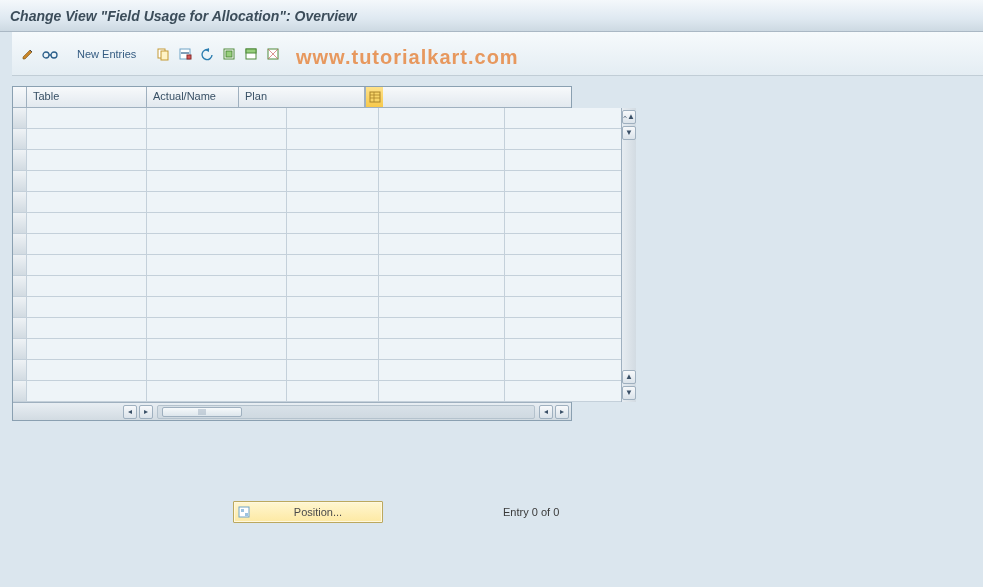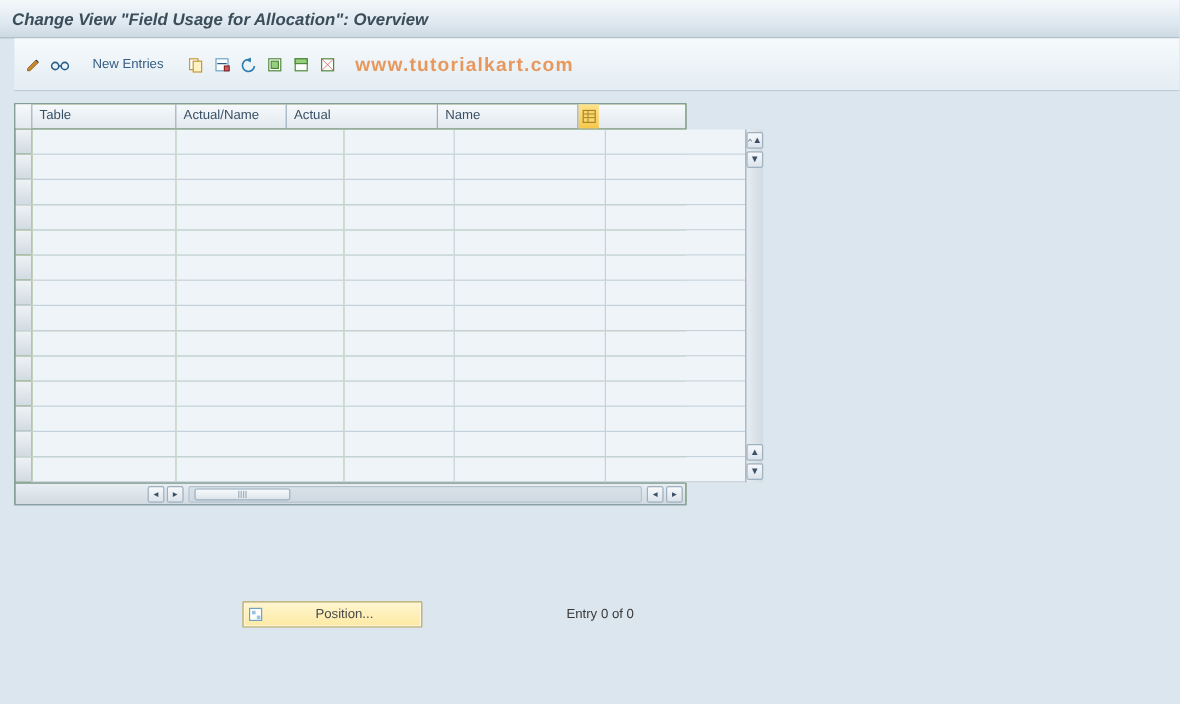--- a/index.html
+++ b/index.html
@@ -50,21 +50,21 @@
     border: 1px solid transparent;
   }
   .tb-sep { width: 6px; }
   .content {
     padding: 10px 12px;
     height: calc(100% - 60px);
     position: relative;
   }
   .table-frame {
     border: 1px solid #8aa0b1;
-    background: #4d7c0f;
+    background: #6d28d9;
     width: 560px;
     position: relative;
   }
   .grid-head {
     display: flex;
     background: linear-gradient(#f7f9fb, #e2e9ef);
     border-bottom: 1px solid #9fb0bf;
   }
   .rowsel-head {
     width: 14px; border-right: 1px solid #9fb0bf;
@@ -138,32 +138,33 @@
     gap: 120px;
   }
   .position-btn {
     width: 150px; height: 22px;
     background: linear-gradient(#fff6d0, #fde9a3);
     border: 1px solid #bba85e;
     display:flex; align-items:center;
     cursor:pointer;
     border-radius: 1px;
     box-shadow: inset 0 0 0 1px #fff8df;
+    margin-left: 31px;
   }
   .position-btn .pb-icon {
     width: 20px; display:flex; align-items:center; justify-content:center;
   }
   .position-btn .pb-label {
     flex:1; text-align:center; color:#4a4a4a;
   }
   .status-text { color:#3a3a3a; }
   .watermark {
     position: absolute;
     left: 296px; top: 46px;
-    font-size: 16px;
+    font-size: 20px;
     letter-spacing: 1px;
     color: #e7985e;
     font-weight: bold;
     pointer-events: none;
     z-index: 50;
     font-family: Tahoma, Arial, sans-serif;
   }
   
   .w-table { width: 120px; }
   .w-alloc { width: 140px; }
@@ -237,22 +238,21 @@
 </div>
 
 <div class="watermark">www.tutorialkart.com</div>
 
 <div class="content">
   <div class="table-frame">
     <div class="grid-head">
       <div class="rowsel-head"></div>
       <div class="col-head w-table">Table</div>
       <div class="col-head w-ap">Actual/Name</div>
-      <div class="col-head w-field">Actual</div>
-      <div class="col-head w-name" style="border-right:none;">Name</div>
+      <div class="col-head w-field">Plan</div>
       <div class="config-head">
         <svg width="12" height="12" viewBox="0 0 12 12">
             <rect x="1" y="1" width="10" height="10" fill="#f8d568" stroke="#a9842a"></rect>
             <path d="M1 4 H11 M1 7 H11 M5 1 V11" stroke="#a9842a" stroke-width="0.8"></path>
           </svg>
       </div>
     </div>
     <div class="grid-body">
       <div class="rows-area" id="rows-area">
           <div class="grid-row">

